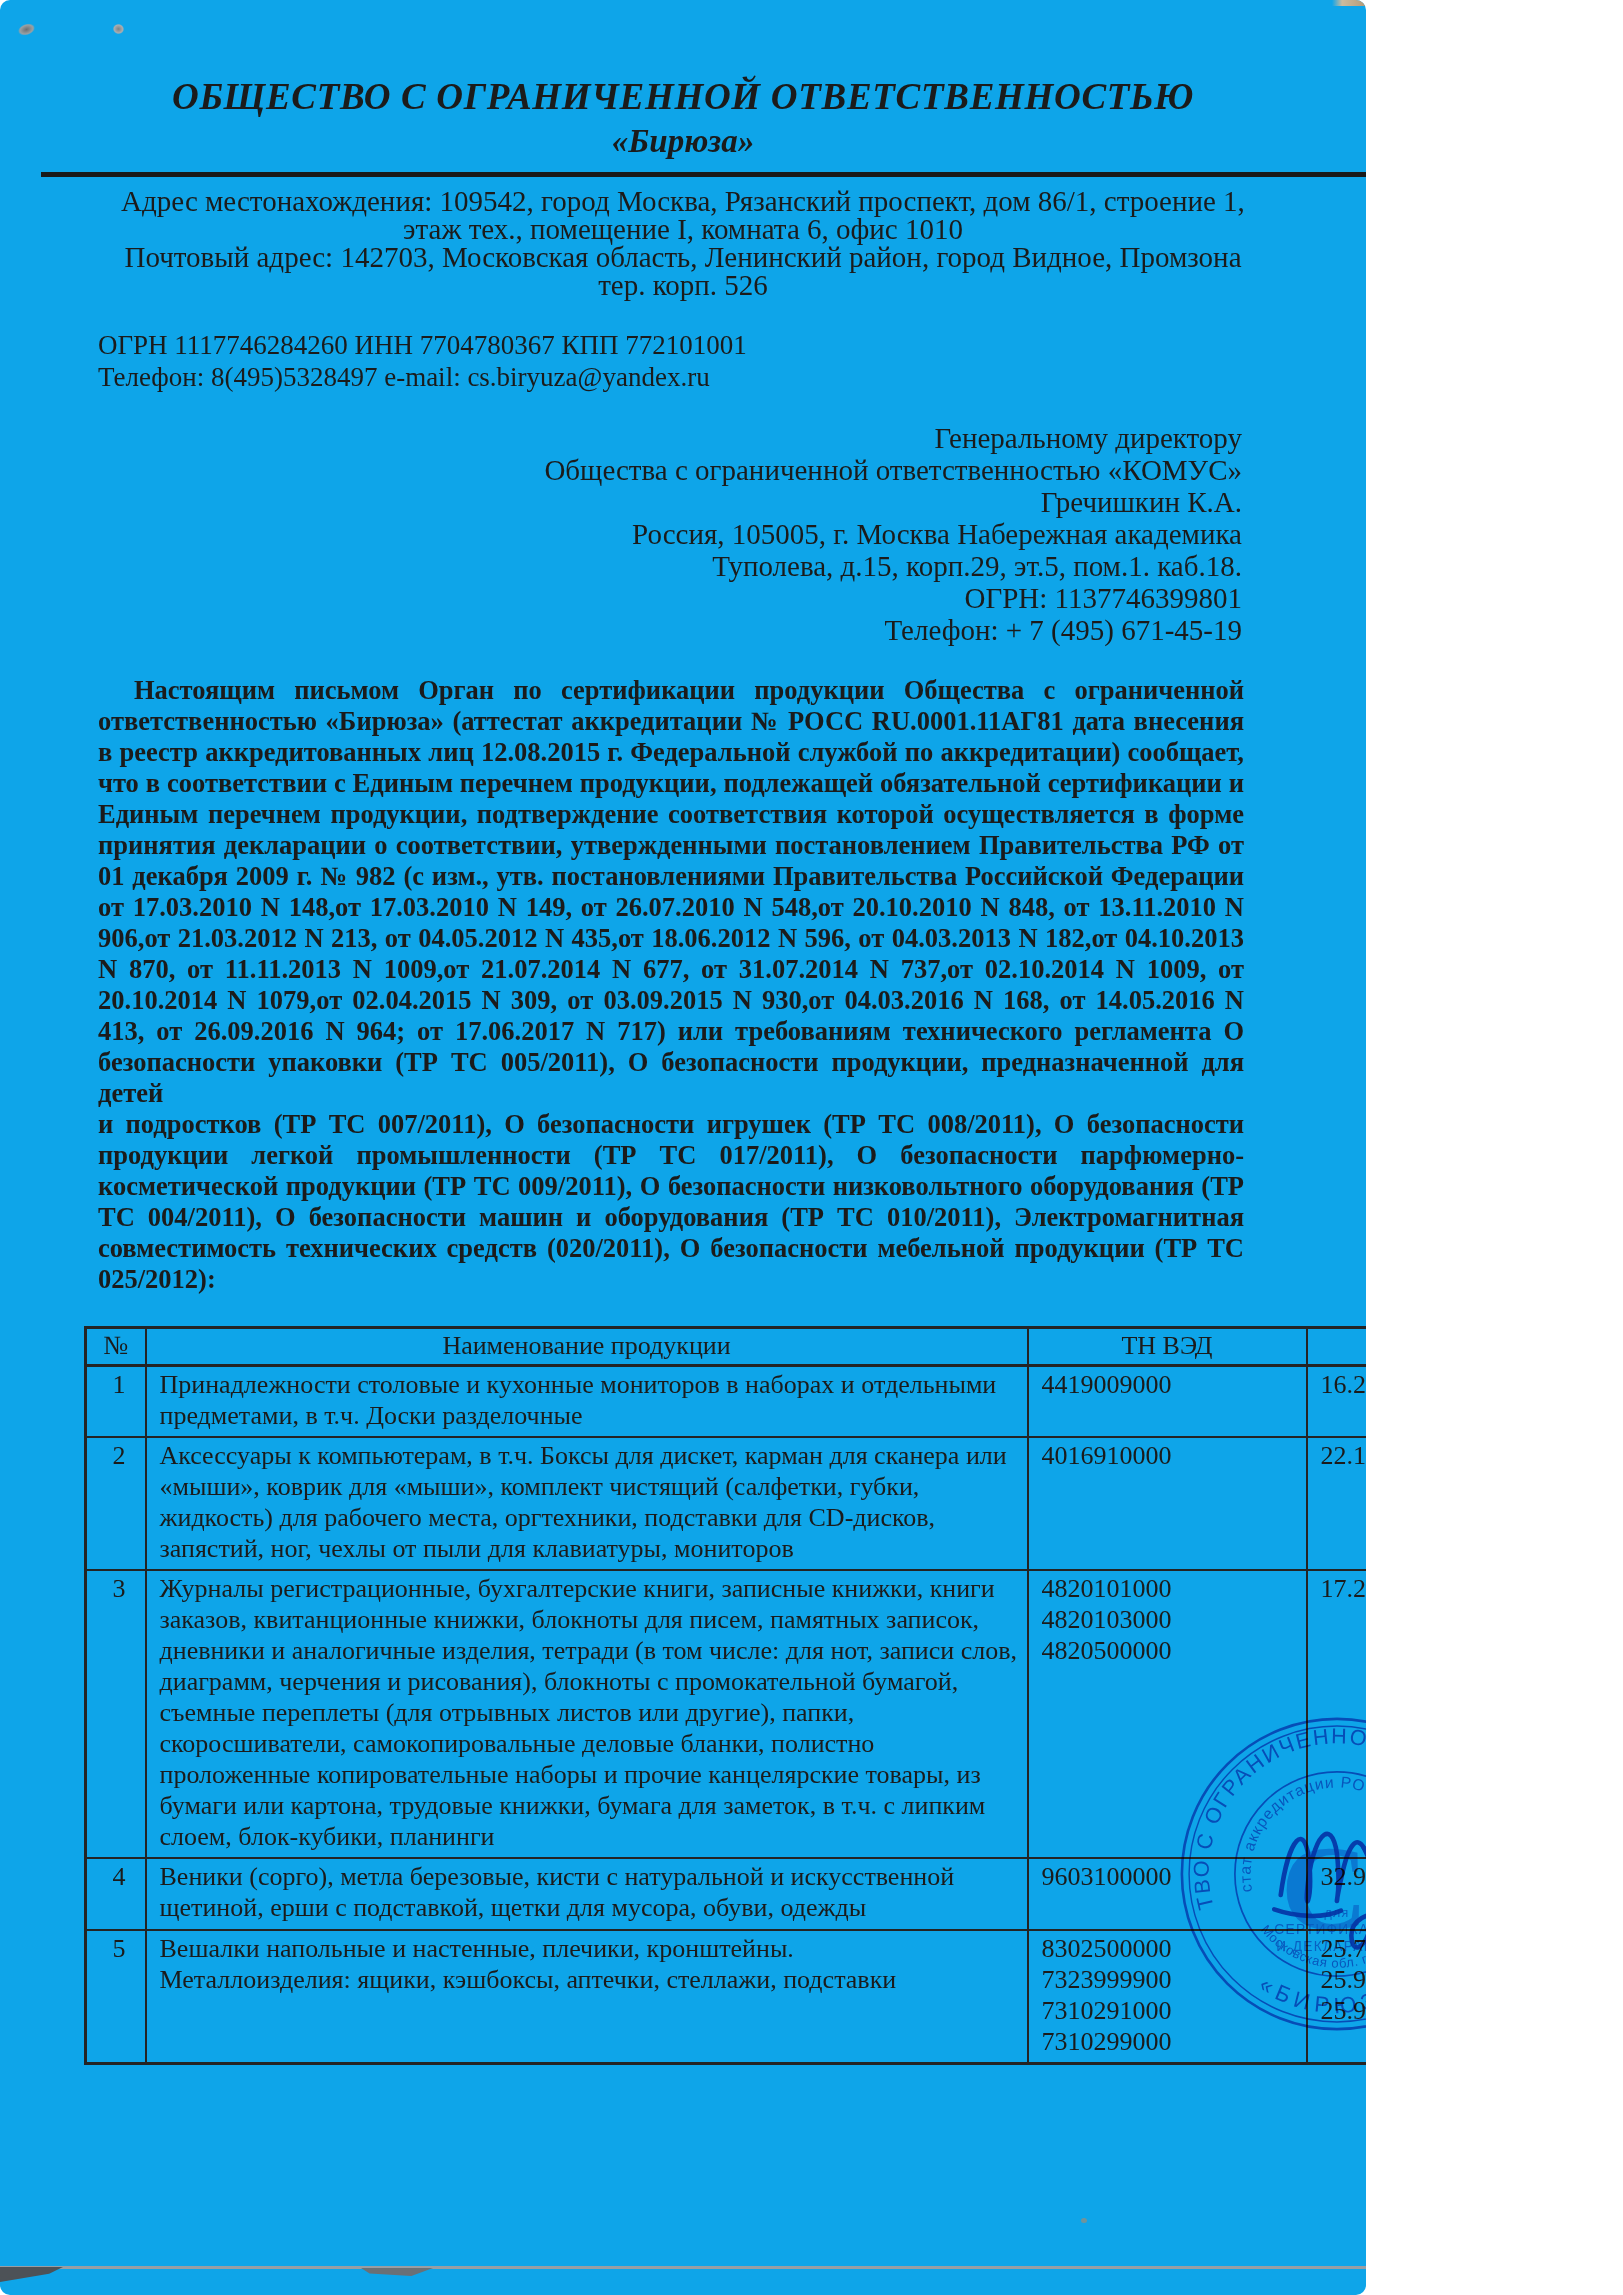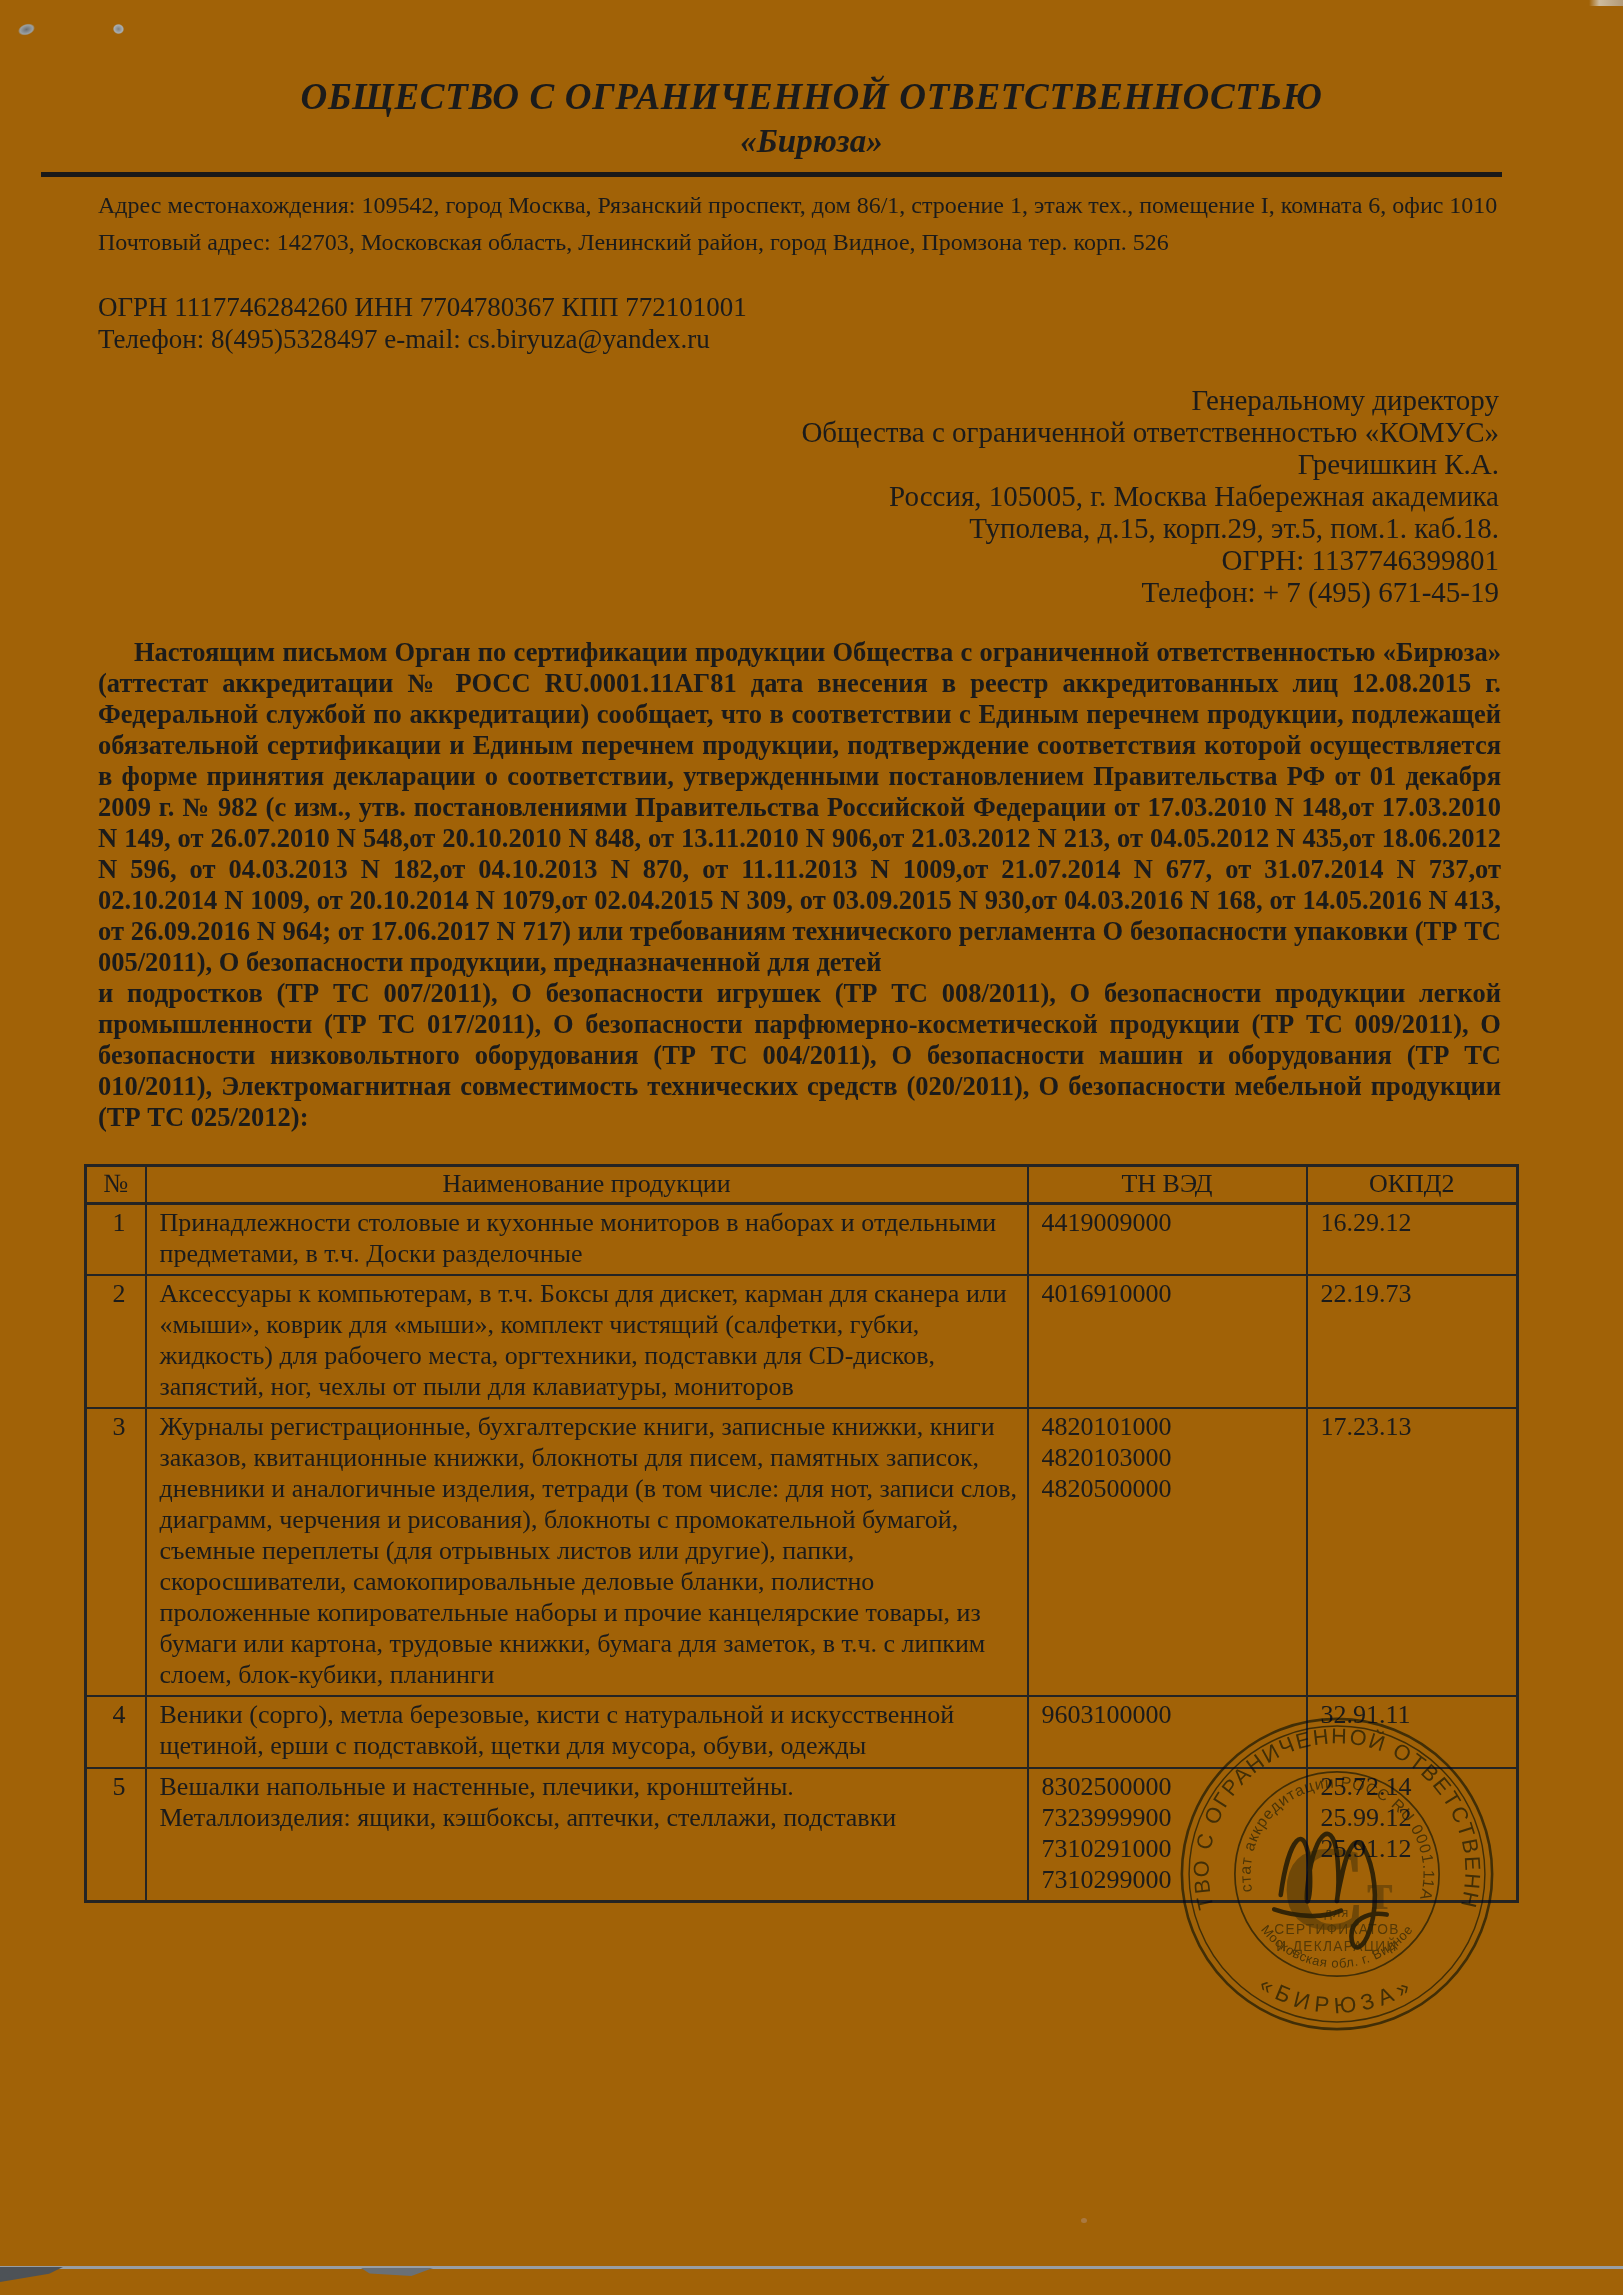--- a/index.html
+++ b/index.html
@@ -1,22 +1,23 @@
 <!DOCTYPE html>
 <html lang="ru" style="font-size:10.5px"><head>
 <meta charset="utf-8">
 <style>
   html,body { margin:0; padding:0; background:#ffffff; }
   .page {
     position:relative;
-    width:1623px; height:2295px;
-    background:#a16207;
+    width:1366px; height:2295px;
+    background:#0ea5e9;
     font-family:"Liberation Serif", serif;
     color:#1b1b1b;
     overflow:hidden;
+    border-radius:10px;
   }
   
   .title1 {
     margin:76px 26px 0 26px;
     text-align:center;
     font-size:37px; line-height:1.12;
     font-weight:bold; font-style:italic;
     letter-spacing:0.7px;
   }
   .title2 {
@@ -25,22 +26,22 @@
     font-size:33px; line-height:1.1;
     font-weight:bold; font-style:italic;
   }
   .head-rule {
     margin:13px 0 0 41px;
     width:1461px; height:4.6px;
     background:#191919;
   }
   .addr {
     margin:10.5px 98px 0 98px;
-    text-align:left;
-    font-size:24px; line-height:37px;
+    text-align:center;
+    font-size:29px; line-height:28px;
   }
   .reqs {
     margin:30px 98px 0 98px;
     font-size:27px; line-height:32px;
   }
   .outgoing {
     margin:23.6px 0 0 72px;
     font-size:27px; line-height:31px;
   }
   .recipient {

